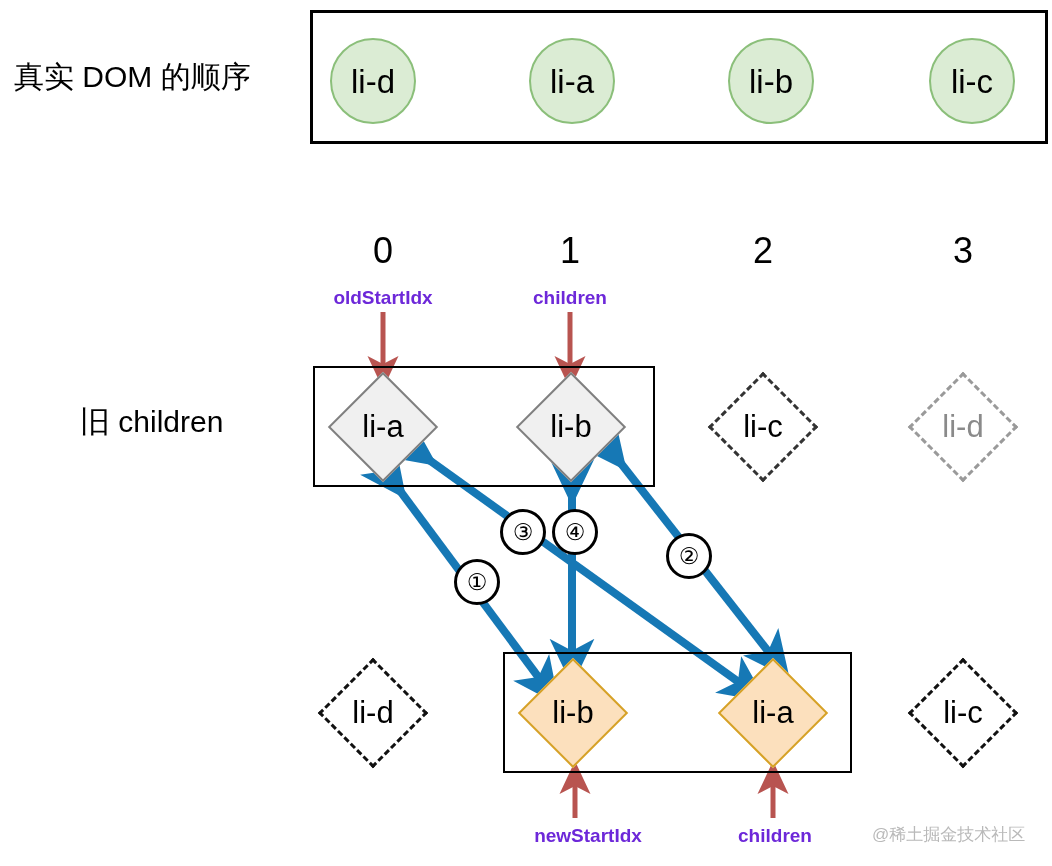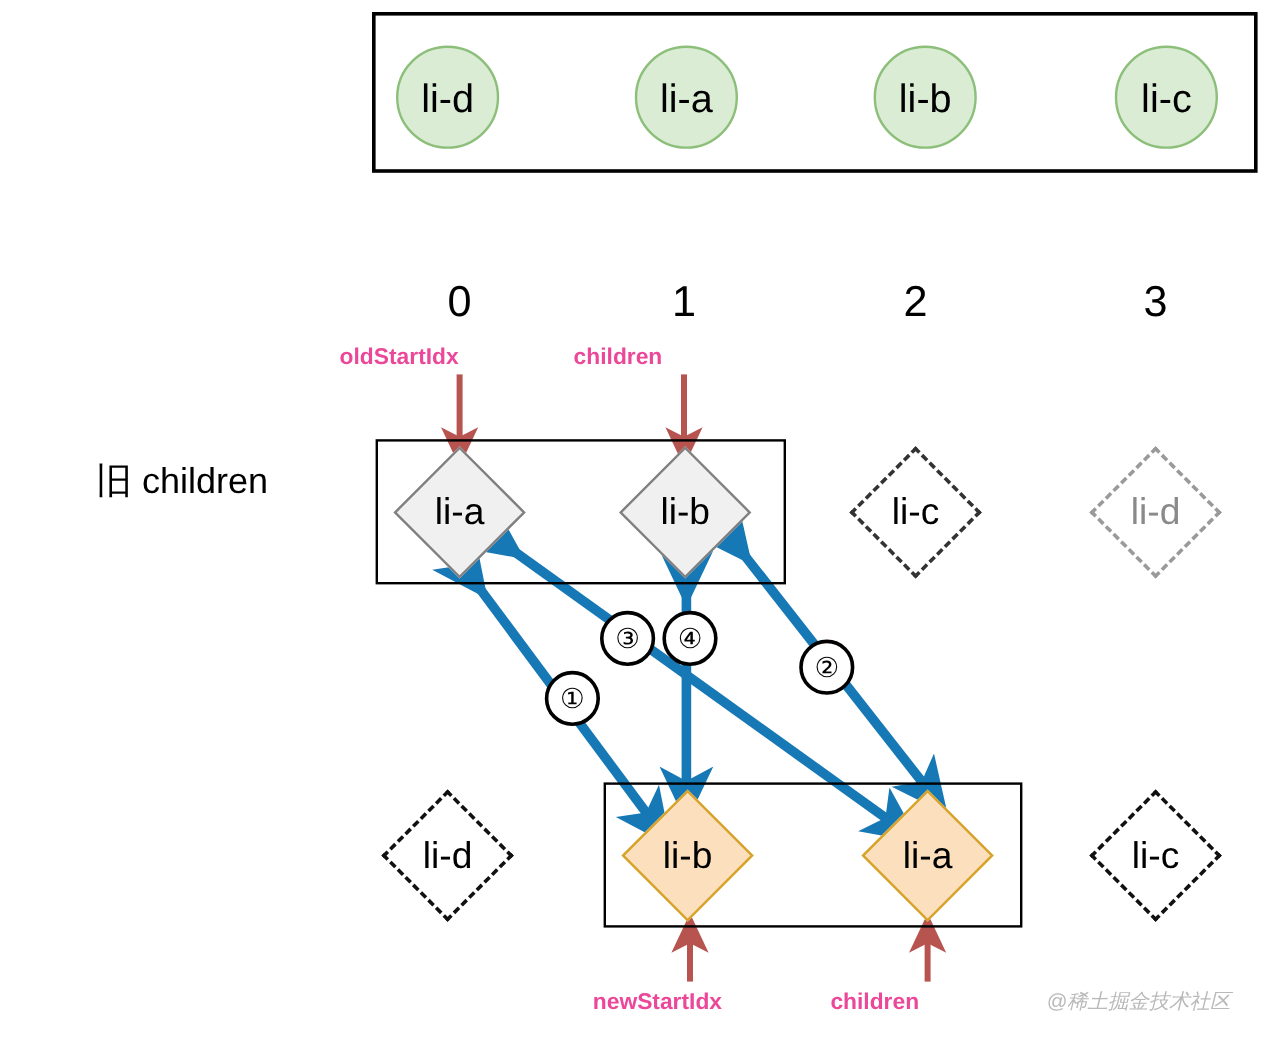--- a/index.html
+++ b/index.html
@@ -49,23 +49,24 @@
   
   .idx-num {
     font-size: 36px;
     text-align: center;
     line-height: 1;
     color: #000;
   }
   .ptr-caption {
     font-size: 19px;
     font-weight: bold;
+    text-align: center;
     line-height: 1;
     white-space: nowrap;
-    color: #ec4899;
+    color: #6d28d9;
   }
 
   
   .group-box {
     border: 2.5px solid #000;
     box-sizing: border-box;
     background: transparent;
   }
 
   
@@ -129,21 +130,20 @@
     line-height: 1;
     color: #000;
     z-index: 40;
   }
 
   
   .watermark {
     font-size: 17px;
     color: #b9b9b9;
     white-space: nowrap;
-    font-style: italic;
   }
 
   svg.overlay {
     position: absolute;
     left: 0; top: 0;
     width: 1052px;
     height: 866px;
     pointer-events: none;
   }
 </style>
@@ -186,20 +186,21 @@
 
     <g stroke="#1678b5" stroke-width="8" fill="none" stroke-linecap="butt">
       <line x1="418" y1="452" x2="747" y2="688" marker-start="url(#bluehead)" marker-end="url(#bluehead)"></line>
     </g>
 
     <g stroke="#1678b5" stroke-width="8" fill="none" stroke-linecap="butt">
       <line x1="572" y1="482" x2="572" y2="662" marker-start="url(#bluehead)" marker-end="url(#bluehead)"></line>
     </g>
   </svg>
 
+  <div class="abs row-label" style="left:14px; top:62px;">真实 DOM 的顺序</div>
 
   <div class="abs dom-box" style="left:310px; top:10px; width:738px; height:134px;">
     <div class="abs dom-circle" style="left:17px; top:25px; width:86px; height:86px;">
       <span>li-d</span>
     </div>
     <div class="abs dom-circle" style="left:216px; top:25px; width:86px; height:86px;">
       <span>li-a</span>
     </div>
     <div class="abs dom-circle" style="left:415px; top:25px; width:86px; height:86px;">
       <span>li-b</span>
@@ -210,21 +211,21 @@
   </div>
 
   <div class="abs idx-num" style="left:343px; top:233px; width:80px;">0</div>
   <div class="abs idx-num" style="left:530px; top:233px; width:80px;">1</div>
   <div class="abs idx-num" style="left:723px; top:233px; width:80px;">2</div>
   <div class="abs idx-num" style="left:923px; top:233px; width:80px;">3</div>
 
   <div class="abs ptr-caption" style="left:283px; top:288px; width:200px;">oldStartIdx</div>
   <div class="abs ptr-caption" style="left:478px; top:288px; width:184px;">children</div>
 
-  <div class="abs row-label" style="left:80px; top:387px;text-align:center;">旧 children</div>
+  <div class="abs row-label" style="left:80px; top:407px;text-align:center;">旧 children</div>
 
   <div class="abs group-box" style="left:313px; top:366px; width:342px; height:121px;"></div>
 
   <div class="abs diamond-wrap d-old-active" style="left:323px; top:371px; width:120px; height:111px;">
     <span class="diamond-shape"></span>
     <span class="diamond-label">li-a</span>
   </div>
   <div class="abs diamond-wrap d-old-active" style="left:511px; top:371px; width:120px; height:111px;">
     <span class="diamond-shape"></span>
     <span class="diamond-label">li-b</span>

